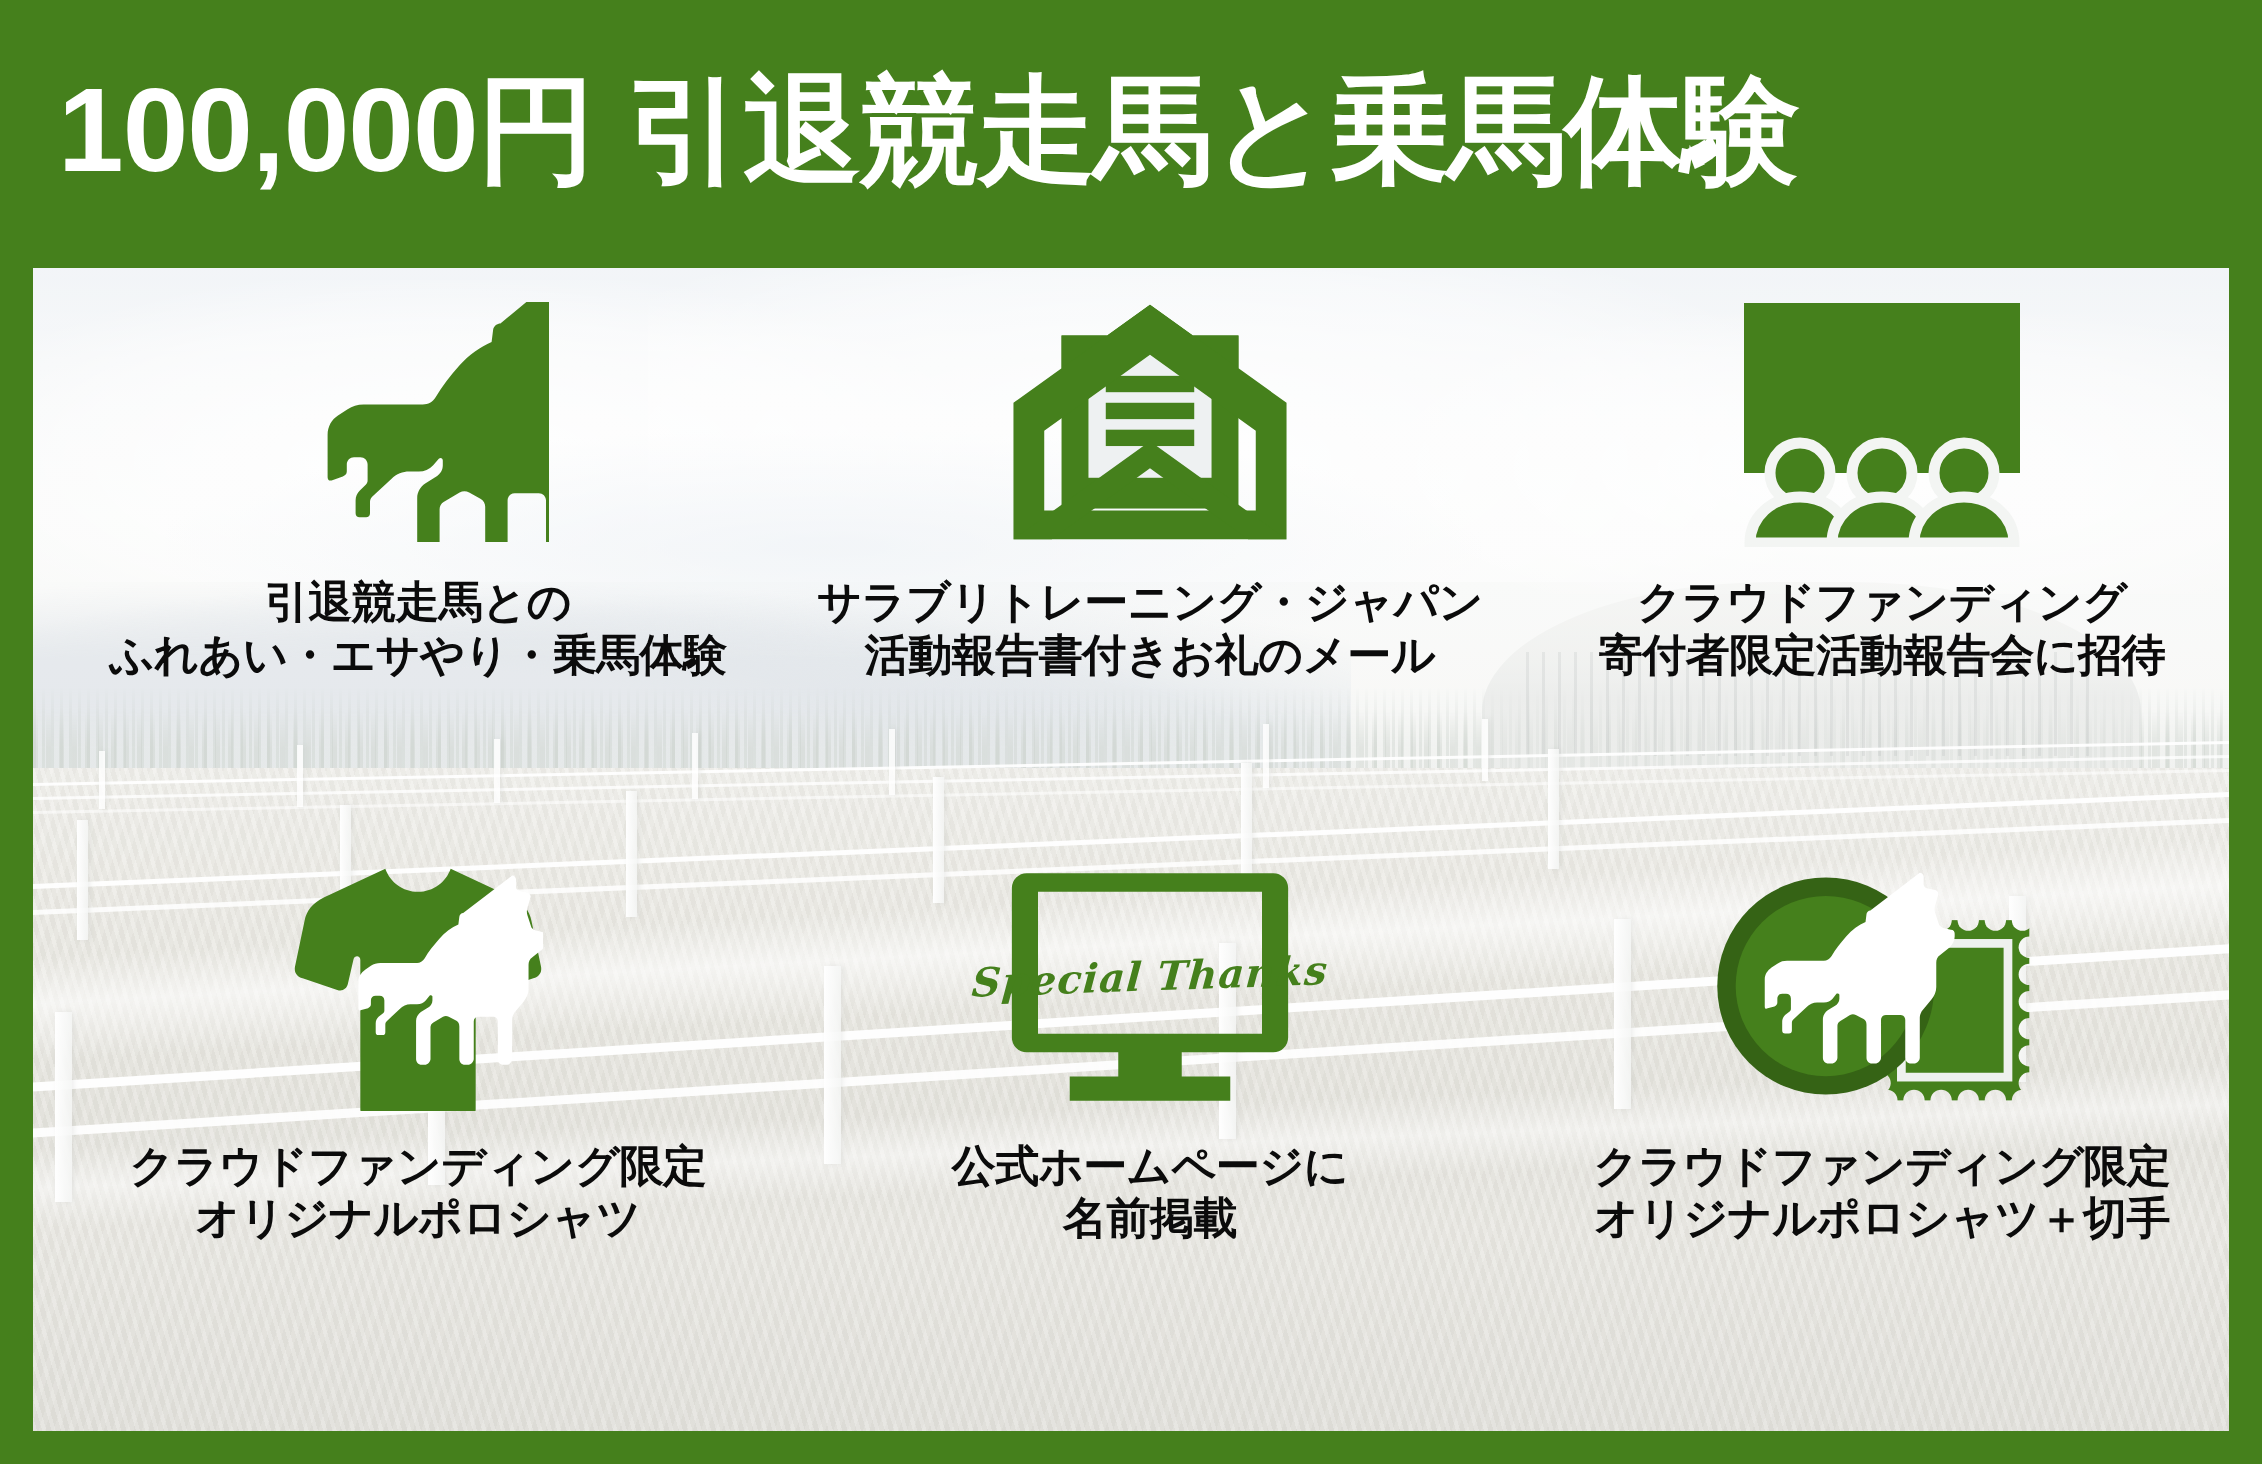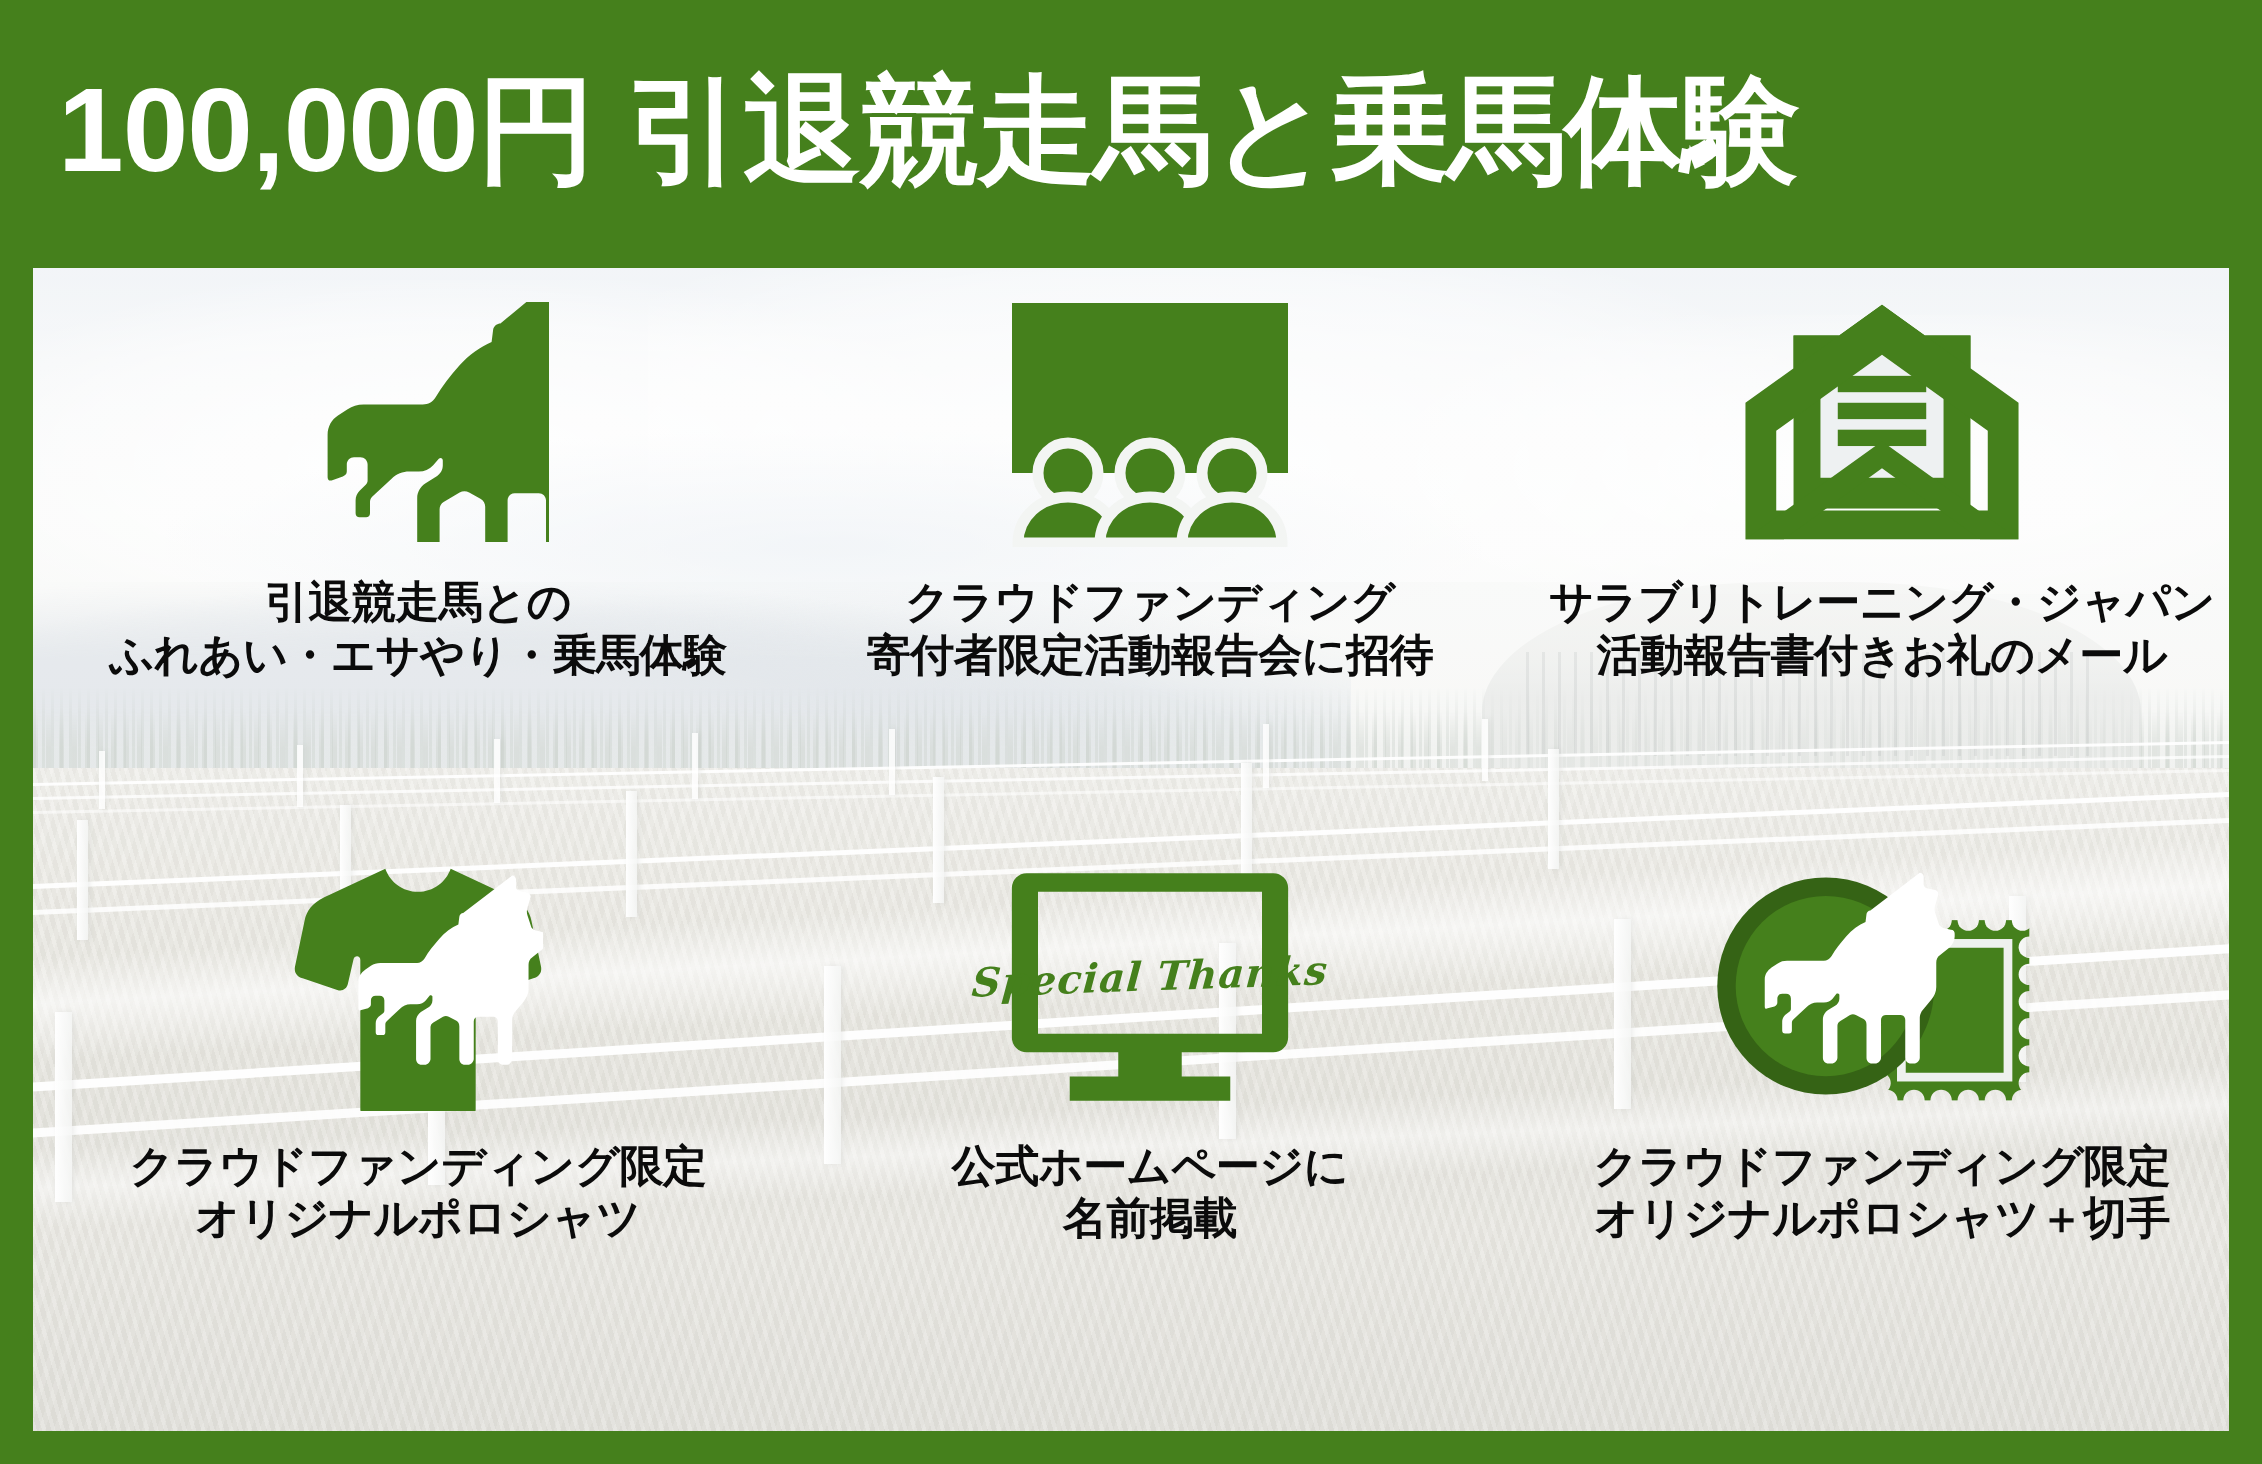--- a/index.html
+++ b/index.html
@@ -286,60 +286,60 @@
           </svg>
         </div>
         <div class="reward-label">
           <span>引退競走馬との</span>
           <span class="l2">ふれあい・エサやり・乗馬体験</span>
         </div>
       </div>
 
       <div class="reward-cell">
         <div class="reward-icon">
+          <svg width="290" height="250" viewBox="0 0 300 260" aria-hidden="true">
+
+            <path fill="#45801C" d="M150 8 L58 74 L58 40 L242 40 L242 74 Z"></path>
+            <rect x="58" y="40" width="184" height="180" fill="#45801C"></rect>
+
+            <rect x="86" y="58" width="128" height="130" fill="#eef1f2"></rect>
+            <rect x="104" y="82" width="92" height="17" fill="#45801C"></rect>
+            <rect x="104" y="110" width="92" height="17" fill="#45801C"></rect>
+            <rect x="104" y="138" width="92" height="17" fill="#45801C"></rect>
+
+            <path fill="#45801C" d="M150 8 L292 110 L292 252 L8 252 L8 110 Z
+                                     M150 60 L40 139 L40 222 L260 222 L260 139 Z"></path>
+
+            <path fill="#45801C" d="M8 252 L150 150 L292 252 L252 252 L150 178 L48 252 Z"></path>
+          </svg>
+        </div>
+        <div class="reward-label">
+          <span>サラブリトレーニング・ジャパン</span>
+          <span class="l2">活動報告書付きお礼のメール</span>
+        </div>
+      </div>
+
+      <div class="reward-cell">
+        <div class="reward-icon">
           <svg width="300" height="250" viewBox="0 0 300 250" aria-hidden="true">
             <rect x="12" y="6" width="276" height="170" fill="#45801C"></rect>
 
             <g fill="#45801C" stroke="#f3f5f3" stroke-width="11">
               <circle cx="68" cy="176" r="30"></circle>
               <path d="M18 246 c0 -26 22 -46 50 -46 c28 0 50 20 50 46 z"></path>
               <circle cx="150" cy="176" r="30"></circle>
               <path d="M100 246 c0 -26 22 -46 50 -46 c28 0 50 20 50 46 z"></path>
               <circle cx="232" cy="176" r="30"></circle>
               <path d="M182 246 c0 -26 22 -46 50 -46 c28 0 50 20 50 46 z"></path>
             </g>
           </svg>
         </div>
         <div class="reward-label">
           <span>クラウドファンディング</span>
           <span class="l2">寄付者限定活動報告会に招待</span>
-        </div>
-      </div>
-
-      <div class="reward-cell">
-        <div class="reward-icon">
-          <svg width="290" height="250" viewBox="0 0 300 260" aria-hidden="true">
-
-            <path fill="#45801C" d="M150 8 L58 74 L58 40 L242 40 L242 74 Z"></path>
-            <rect x="58" y="40" width="184" height="180" fill="#45801C"></rect>
-
-            <rect x="86" y="58" width="128" height="130" fill="#eef1f2"></rect>
-            <rect x="104" y="82" width="92" height="17" fill="#45801C"></rect>
-            <rect x="104" y="110" width="92" height="17" fill="#45801C"></rect>
-            <rect x="104" y="138" width="92" height="17" fill="#45801C"></rect>
-
-            <path fill="#45801C" d="M150 8 L292 110 L292 252 L8 252 L8 110 Z
-                                     M150 60 L40 139 L40 222 L260 222 L260 139 Z"></path>
-
-            <path fill="#45801C" d="M8 252 L150 150 L292 252 L252 252 L150 178 L48 252 Z"></path>
-          </svg>
-        </div>
-        <div class="reward-label">
-          <span>サラブリトレーニング・ジャパン</span>
-          <span class="l2">活動報告書付きお礼のメール</span>
         </div>
       </div>
 
       <div class="reward-cell row2">
         <div class="reward-icon">
           <svg width="250" height="248" viewBox="0 0 260 258" aria-hidden="true">
             <path fill="#45801C" d="M96 6 L32 36 C20 42 14 50 12 60 L2 108 c-1 6 2 10 8 12
               l36 12 c5 2 10 -1 11 -6 l6 -26 c1 -4 7 -4 7 1 l0 155 c0 5 4 8 8 8
               l104 0 c5 0 8 -3 8 -8 l0 -155 c0 -5 6 -5 7 -1 l6 26 c1 5 6 8 11 6
               l36 -12 c6 -2 9 -6 8 -12 l-10 -48 c-2 -10 -8 -18 -20 -24 L164 6

